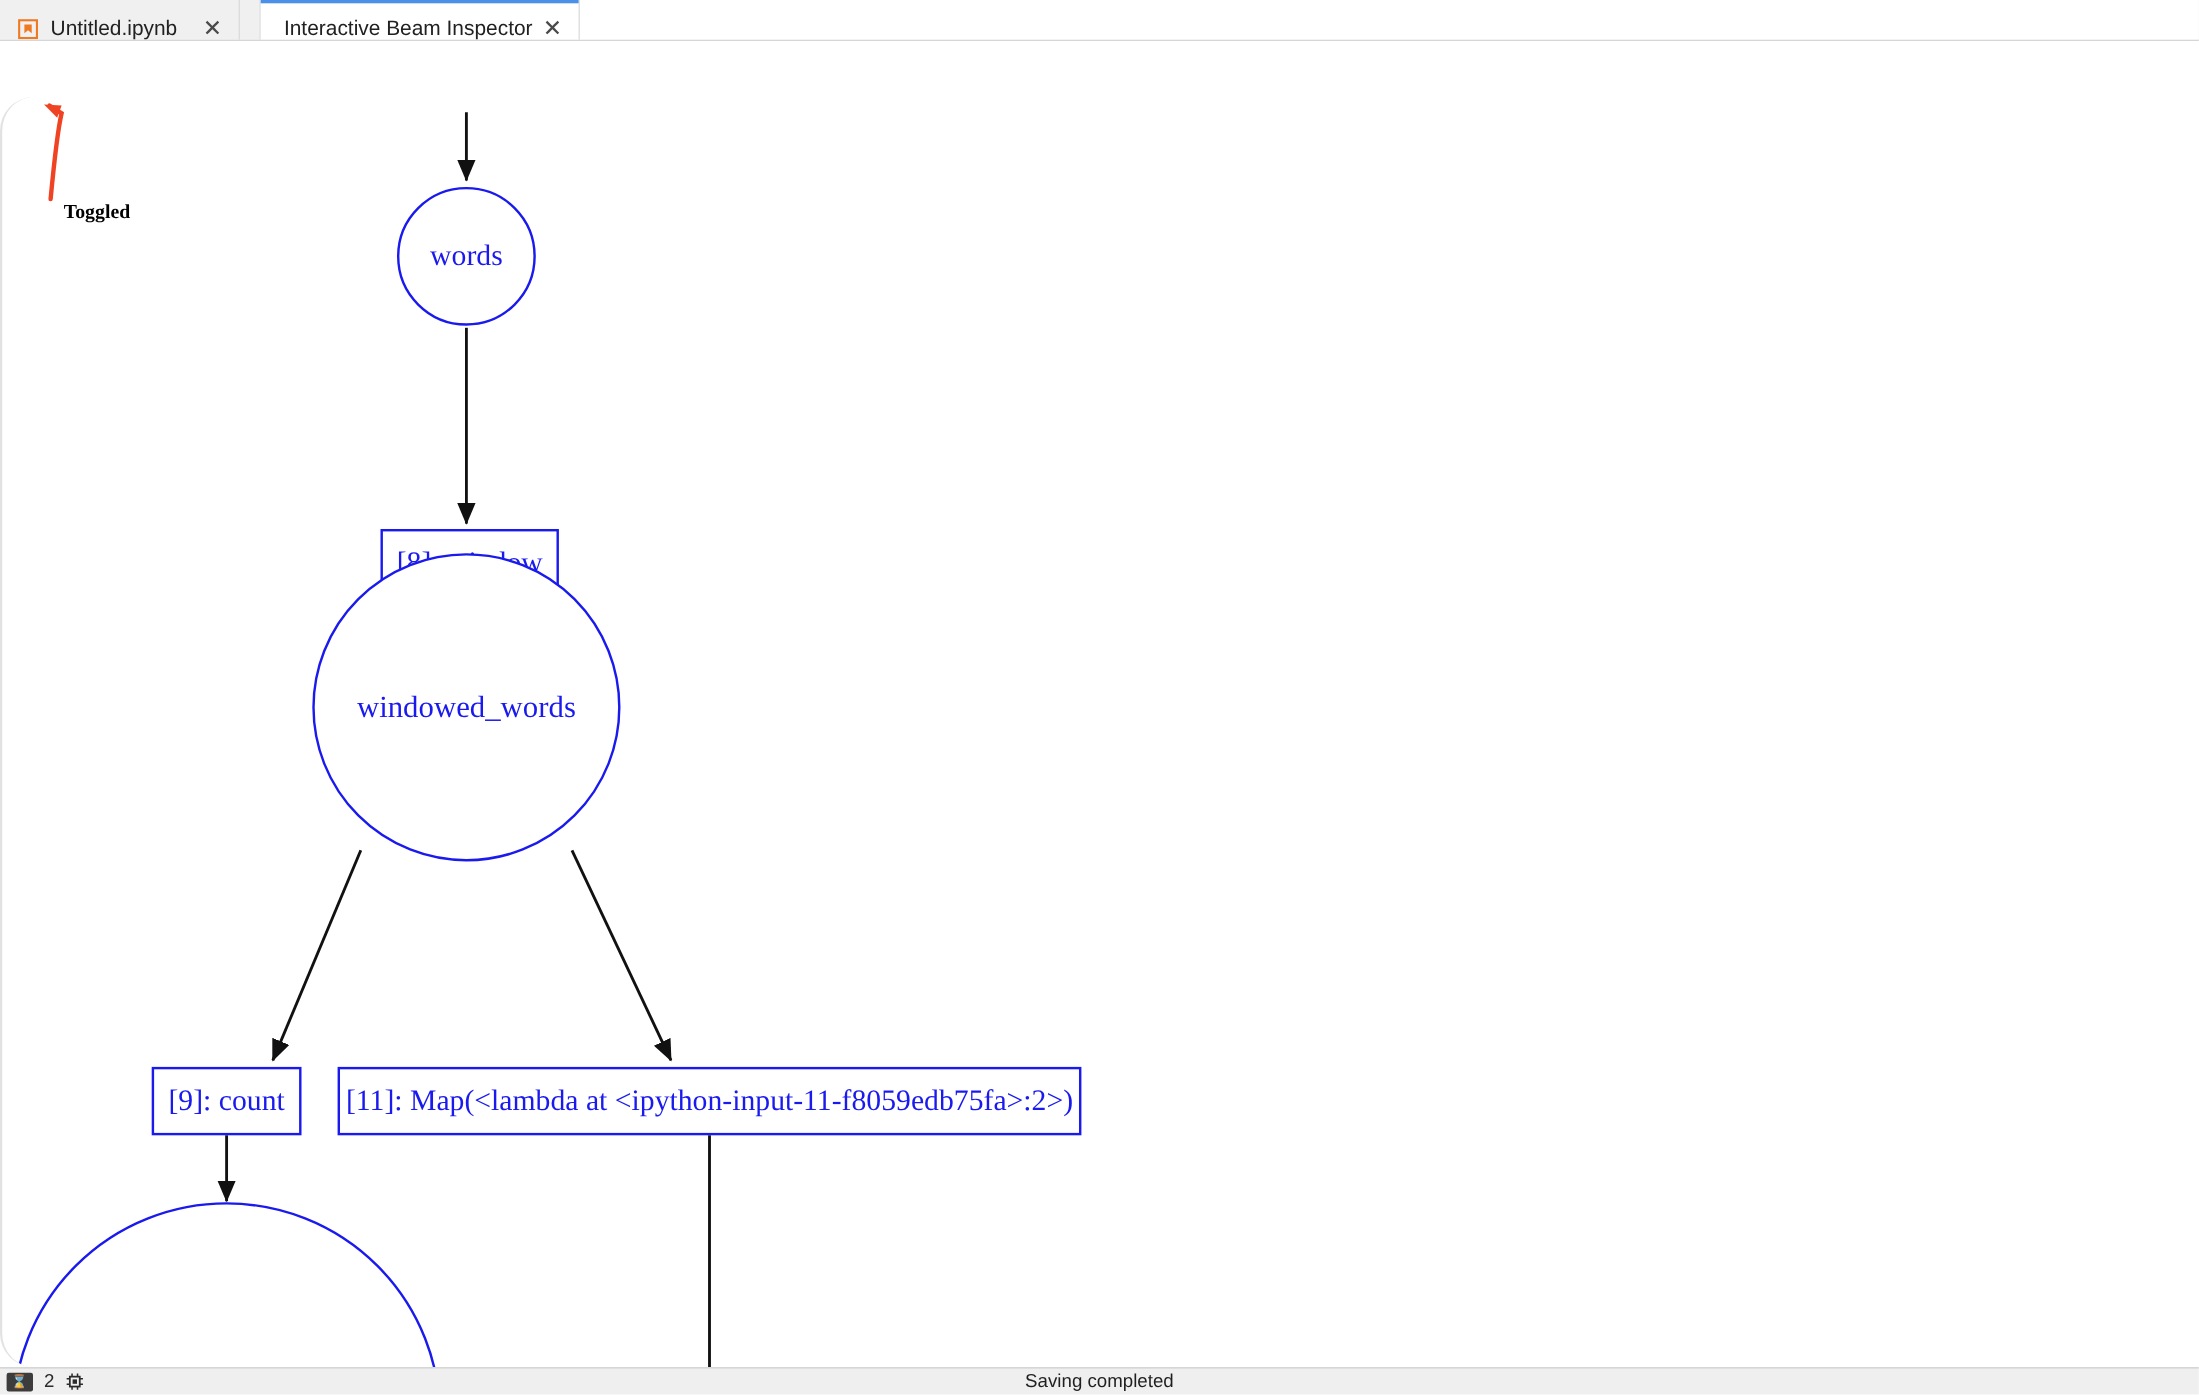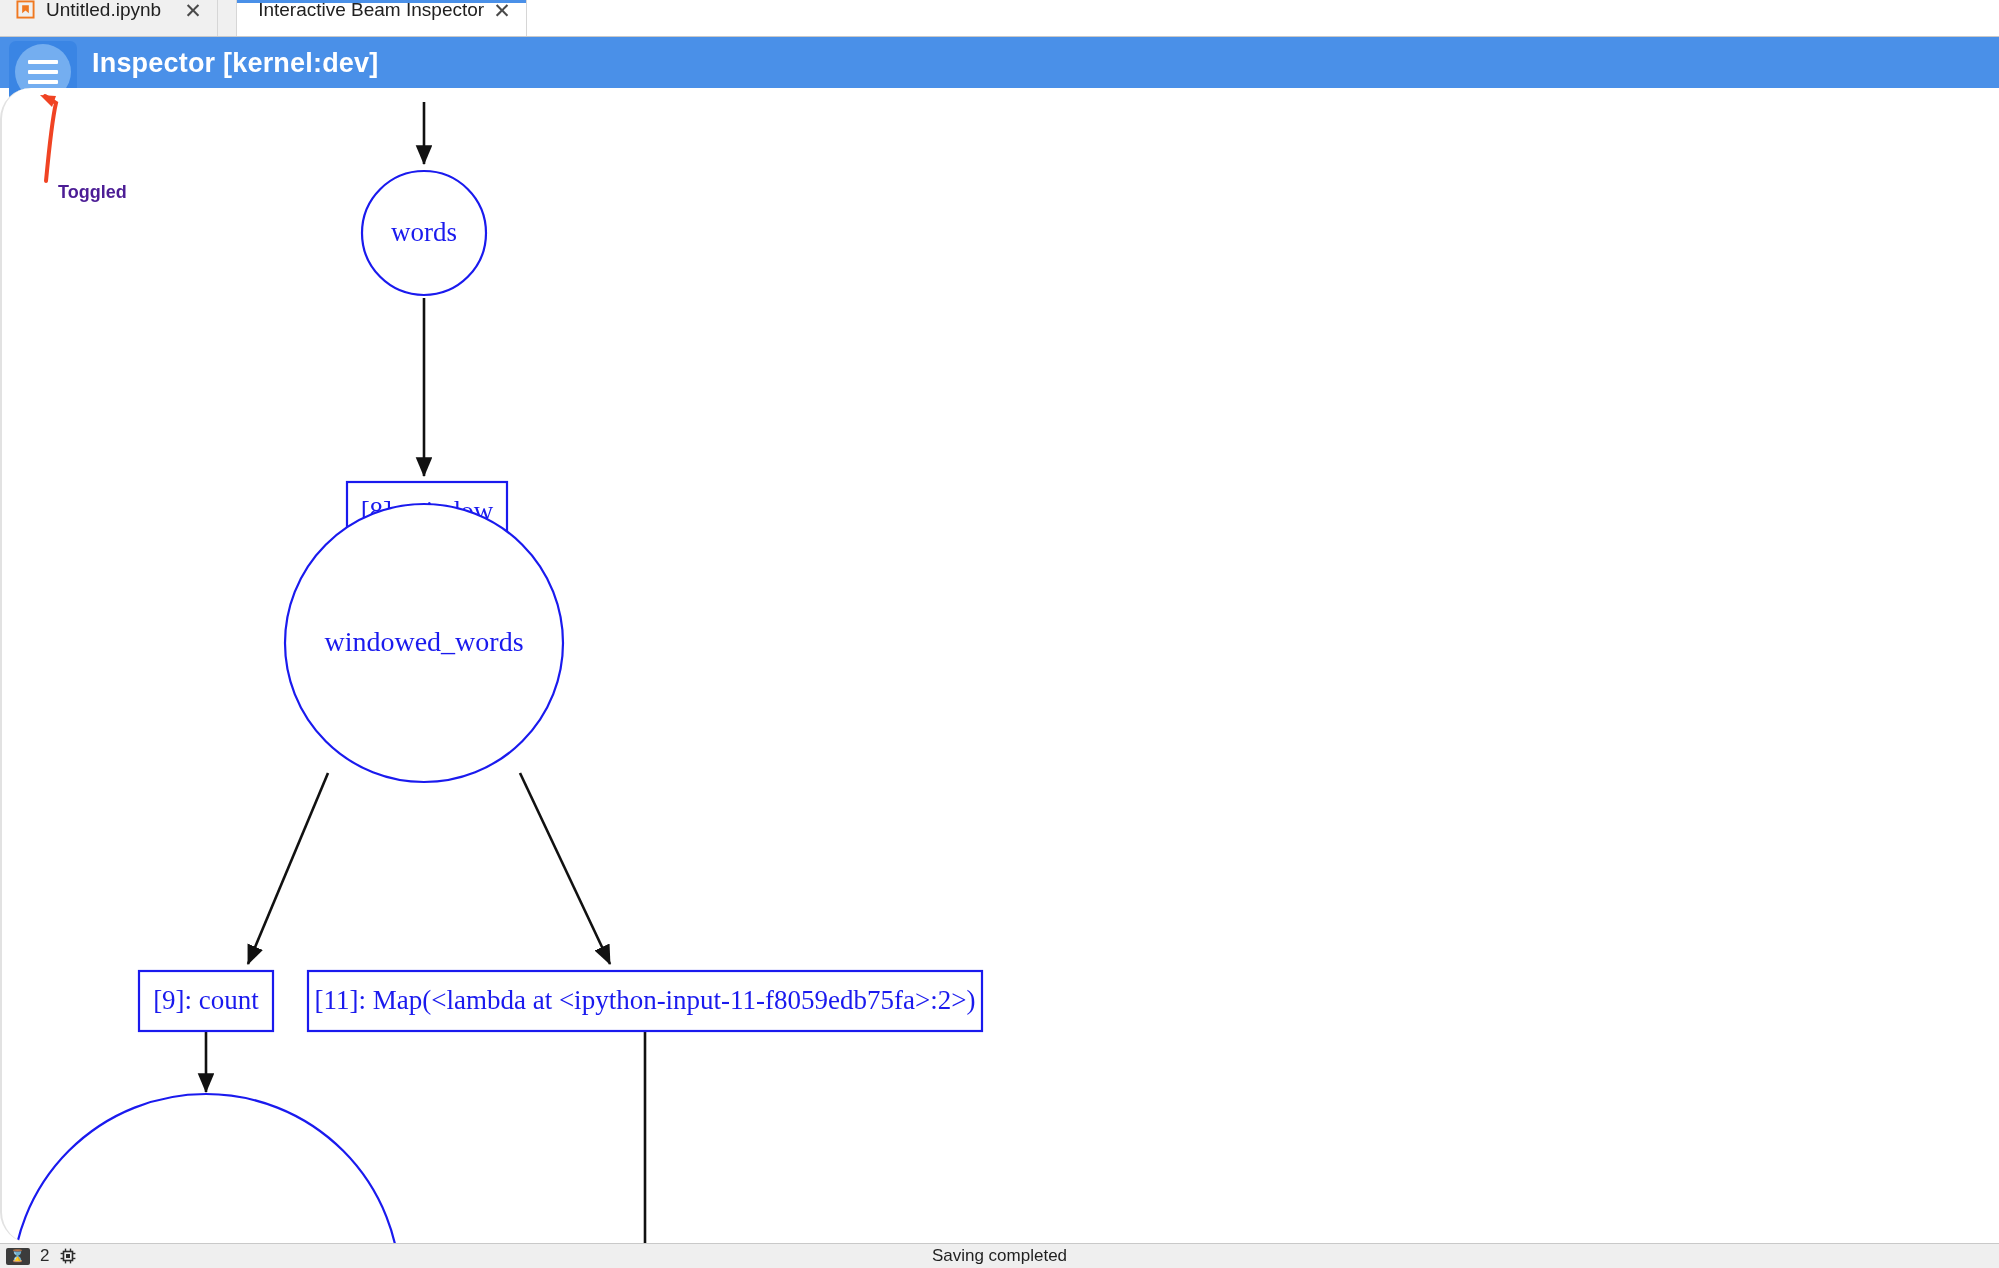--- a/index.html
+++ b/index.html
@@ -24,21 +24,21 @@
     height: 37px;
     background: #f2f2f2;
     border-bottom: 1px solid #c9c9c9;
     display: flex;
     align-items: stretch;
     box-sizing: border-box;
   }
   .tab {
     position: relative;
     display: flex;
-    align-items: flex-start;
+    align-items: flex-end;
     height: 100%;
     box-sizing: border-box;
     padding: 0 14px 0 16px;
     font-size: 19px;
     color: #212121;
     background: #f0f0f0;
     border-right: 1px solid #d6d6d6;
     cursor: pointer;
     white-space: nowrap;
   }
@@ -183,24 +183,24 @@
     position: absolute;
     left: 0; top: 0;
     width: 260px;
     height: 230px;
     pointer-events: none;
   }
   .annot-label {
     position: absolute;
     left: 58px;
     top: 182px;
-    color: #4c1d95;
+    color: #000000;
     font-size: 18px;
     font-weight: bold;
-    font-family: Liberation Sans, sans-serif;
+    font-family: Liberation Serif, serif;
     white-space: nowrap;
   }
 
   
   .statusbar {
     position: absolute;
     left: 0;
     bottom: 0;
     width: 1999px;
     height: 25px;
@@ -263,30 +263,20 @@
     <div class="tab-gap"></div>
 
     <div class="tab active">
       <span class="tab-label">Interactive Beam Inspector</span>
       <span class="tab-close">✕</span>
     </div>
 
     <div class="tabbar-filler"></div>
   </div>
 
-  <div class="header">
-    <button class="hamburger-btn">
-      <span class="hamburger-inner">
-        <span></span>
-          <span></span>
-          <span></span>
-      </span>
-    </button>
-    <div class="header-title">Inspector [kernel:dev]</div>
-  </div>
 
   <div class="content">
     <svg class="graph-svg" viewBox="0 0 1999 1155" preserveAspectRatio="none">
       <defs>
         <marker id="arrow" markerWidth="9" markerHeight="9" refX="7.2" refY="3.2" orient="auto" markerUnits="strokeWidth">
           <path d="M0,0 L0,6.4 L7.6,3.2 z" fill="#111111"></path>
         </marker>
       </defs>
 
       <g>

